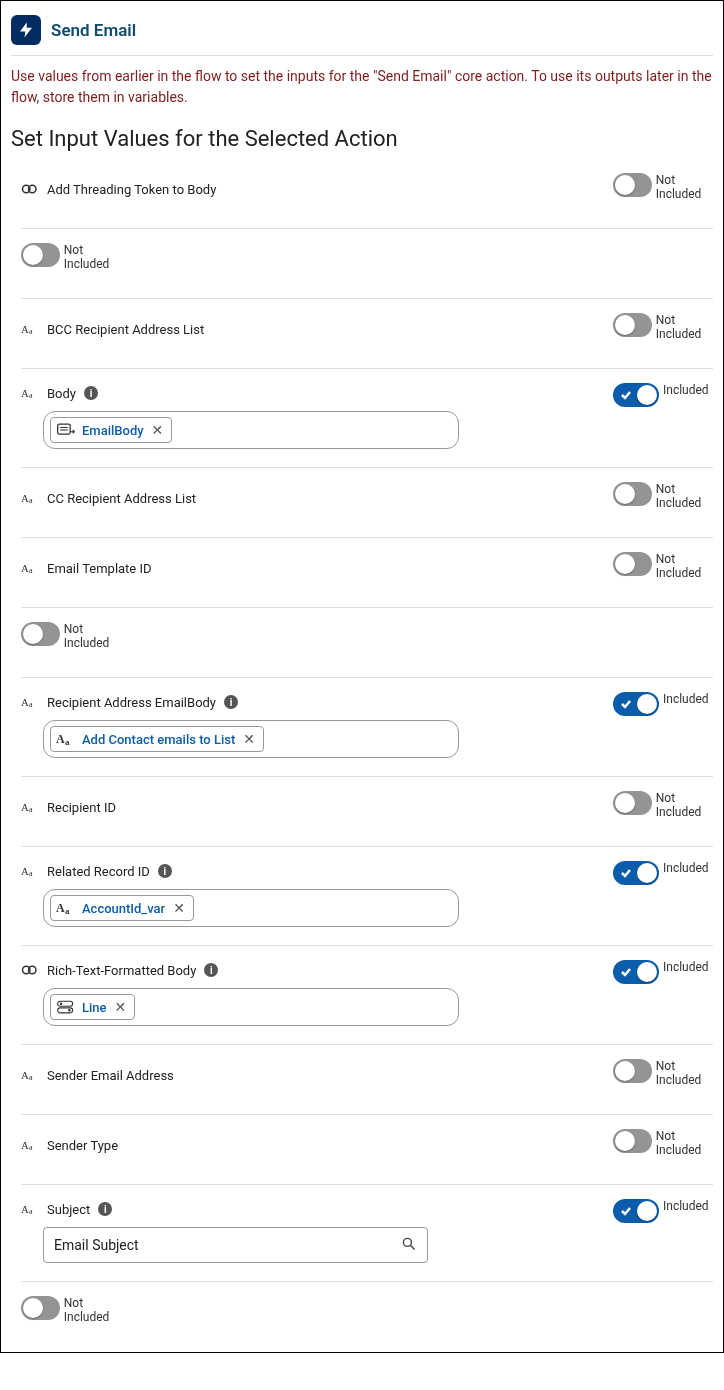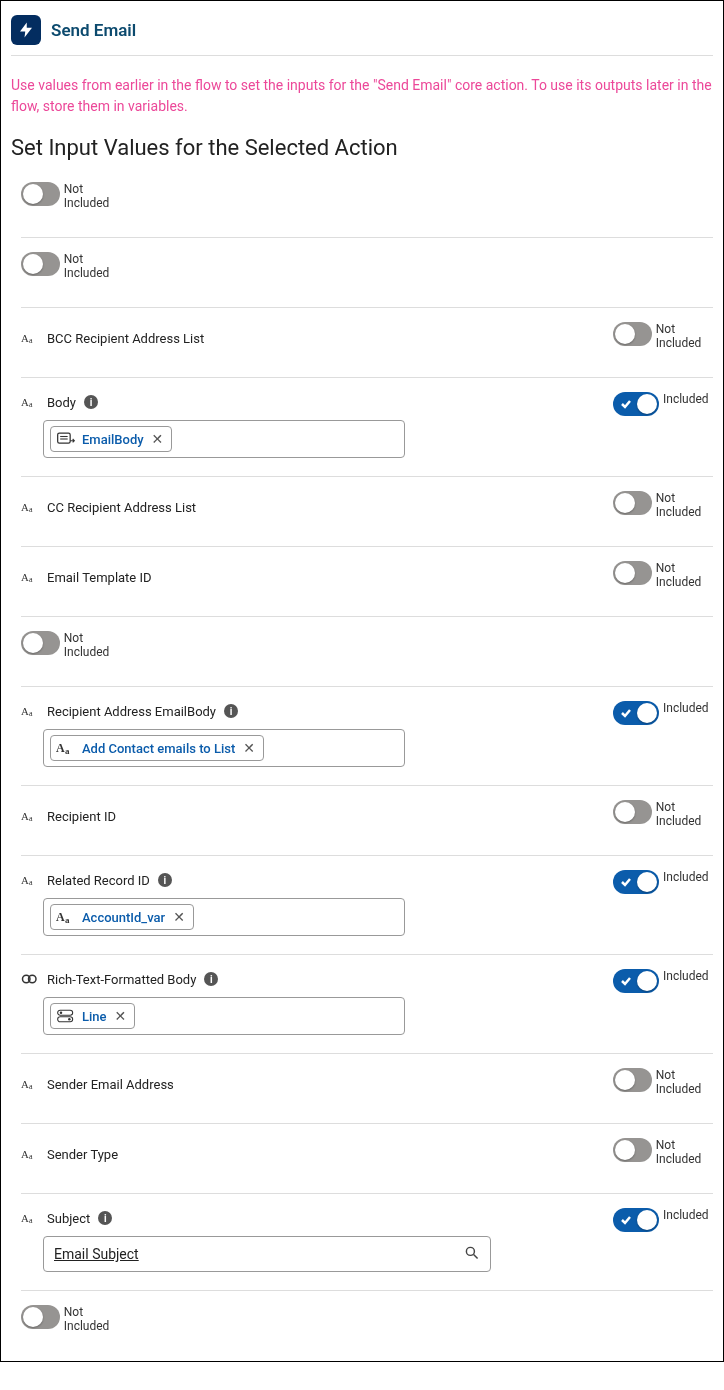--- a/index.html
+++ b/index.html
@@ -32,23 +32,23 @@
     border-radius: 6px;
     background: #032d60;
     display: flex;
     align-items: center;
     justify-content: center;
   }
   .action-badge svg { width: 18px; height: 18px; fill: #fff; }
   .action-title { font-size: 17px; font-weight: 600; color: #0c4a6e; }
   .description {
     font-size: 14px;
-    color: #ec4899;
+    color: #7f1d1d;
     line-height: 1.5;
-    margin: 19px 0 18px 0;
+    margin: 10px 0 18px 0;
     white-space: normal;
   }
   .section-title {
     font-size: 22px;
     font-weight: 400;
     color: #222;
     margin: 0 0 8px 0;
   }
   .input-list { padding-left: 10px; }
   .input-row {
@@ -82,24 +82,24 @@
   }
   .type-icon svg { width: 18px; height: 16px; }
   .field-label { font-size: 13px; color: #222; }
   .info-icon {
     width: 14px; height: 14px; border-radius: 50%;
     background: #555; color: #fff;
     display: inline-flex; align-items: center; justify-content: center;
     font-size: 10px; font-weight: 700;
   }
   .field-box {
-    width: 362px;
+    width: 416px;
     min-height: 38px;
     border: 1px solid #999;
-    border-radius: 4px;
+    border-radius: 12px;
     background: #fff;
     display: flex;
     align-items: flex-end;
     padding: 5px 6px;
     margin-left: 22px;
   }
   .pill {
     display: inline-flex;
     align-items: center;
     gap: 6px;
@@ -113,31 +113,30 @@
   .pill-icon {
     width: 20px; height: 18px;
     display: inline-flex; align-items: center; justify-content: center;
     color: #333;
   }
   .pill-icon svg { width: 20px; height: 18px; }
   .pill-x {
     color: #555; font-size: 14px; margin-left: 2px; cursor: pointer;
   }
   .search-box {
-    width: 448px;
+    width: 385px;
     height: 36px;
     border: 1px solid #999;
     border-radius: 4px;
     background: #fff;
     display: flex;
     align-items: center;
     padding: 0 10px;
     margin-left: 22px;
     justify-content: space-between;
-    text-decoration: underline;
   }
   .search-text { font-size: 14px; color: #222; }
   .search-icon svg { width: 16px; height: 16px; stroke: #444; fill: none; }
   .right-col {
     display: flex;
     flex-direction: row;
     align-items: flex-start;
     gap: 4px;
     width: 100px;
     padding-top: 0;
@@ -182,20 +181,31 @@
     <div class="action-title">Send Email</div>
   </div>
 
   <div class="description">Use values from earlier in the flow to set the inputs for the "Send Email" core action. To use its outputs later in the flow, store them in variables.</div>
 
   <div class="section-title">Set Input Values for the Selected Action</div>
 
   <div class="input-list">
 
     <div class="input-row row-simple">
+      <div class="input-left">
+        <div class="label-line">
+          <span class="type-icon">
+            <svg viewBox="0 0 24 14">
+                <circle cx="7" cy="7" r="5" fill="none" stroke="#333" stroke-width="2"></circle>
+                <circle cx="15" cy="7" r="5" fill="none" stroke="#333" stroke-width="2"></circle>
+              </svg>
+          </span>
+          <span class="field-label">Add Threading Token to Body</span>
+        </div>
+      </div>
       <div class="right-col">
         <div class="toggle off">
             <div class="knob"></div>
           </div>
         <div class="toggle-label">Not Included</div>
       </div>
     </div>
 
     <div class="input-row row-simple">
       <div class="right-col">

